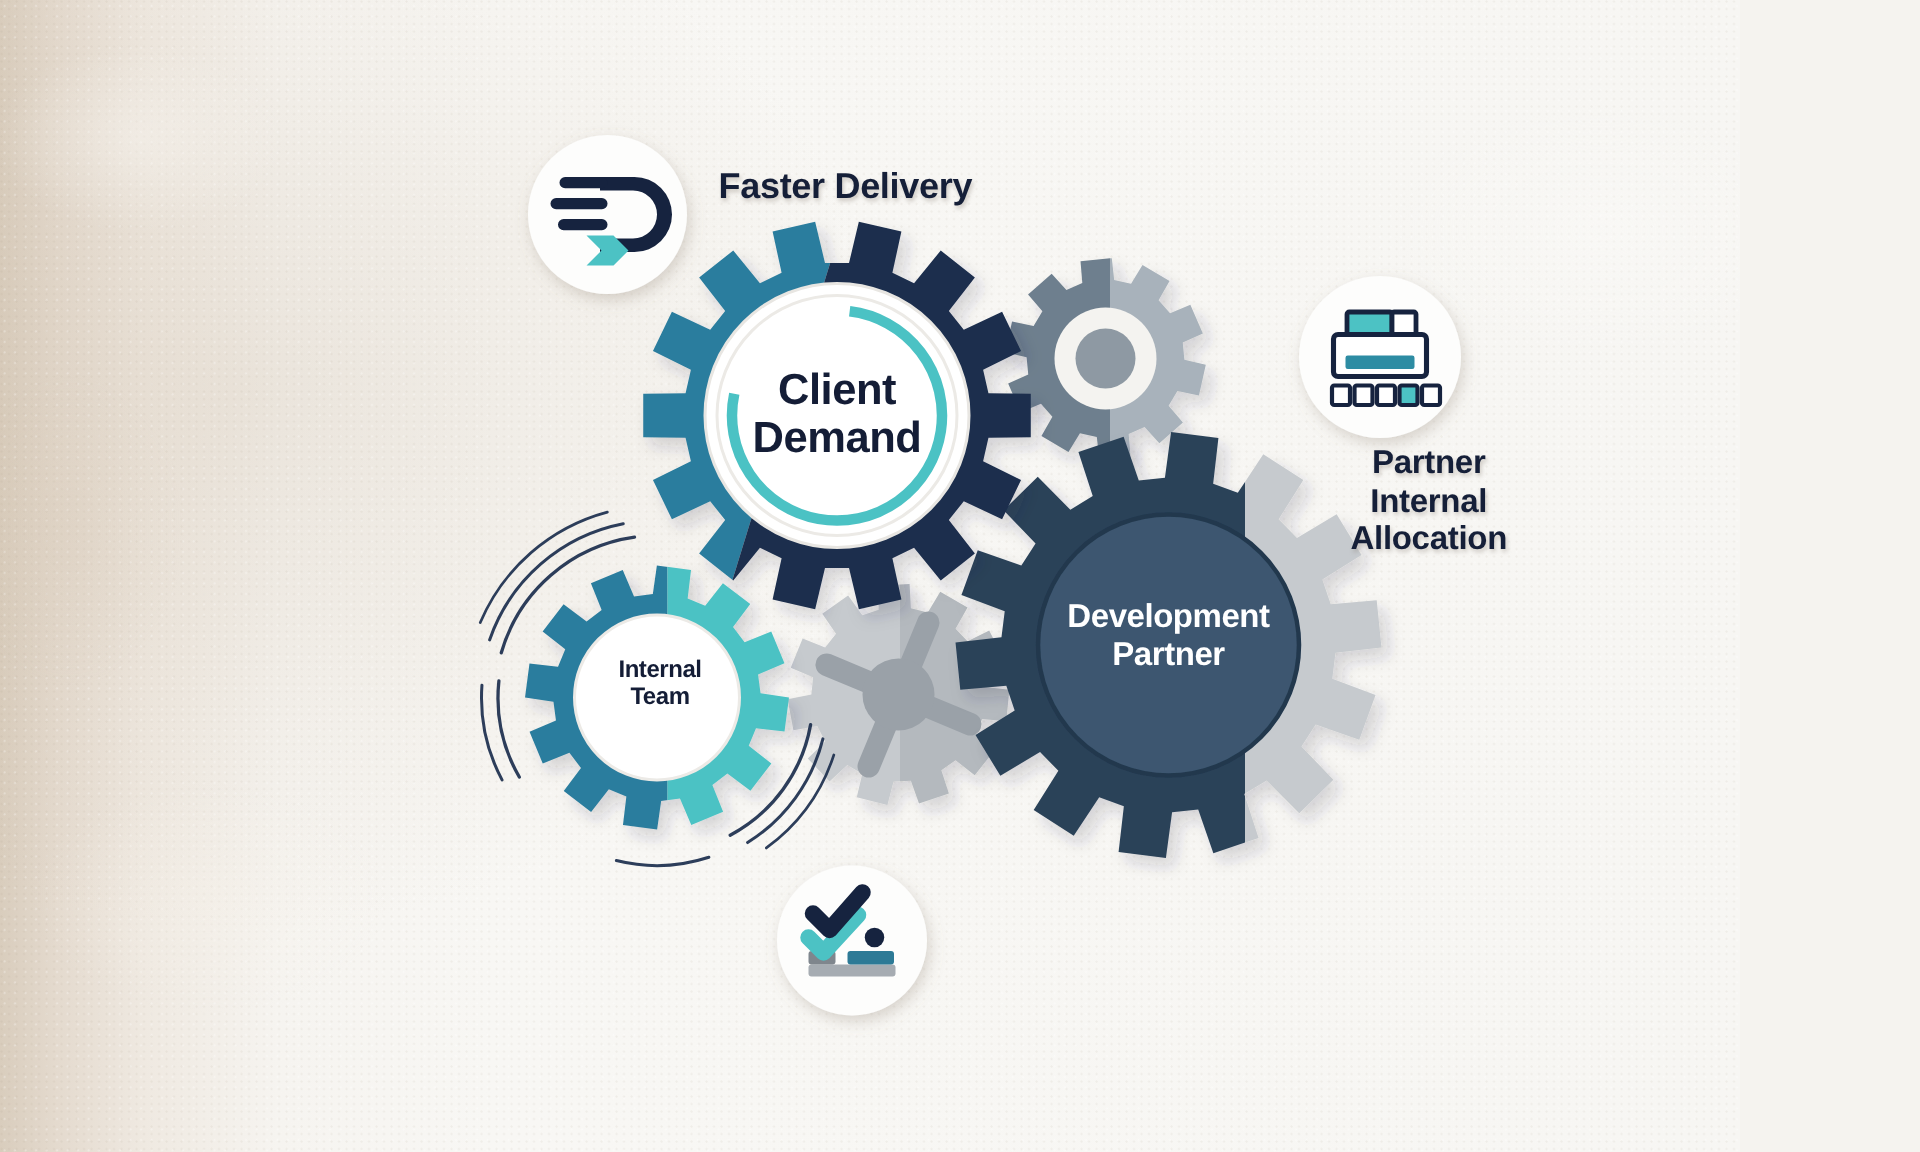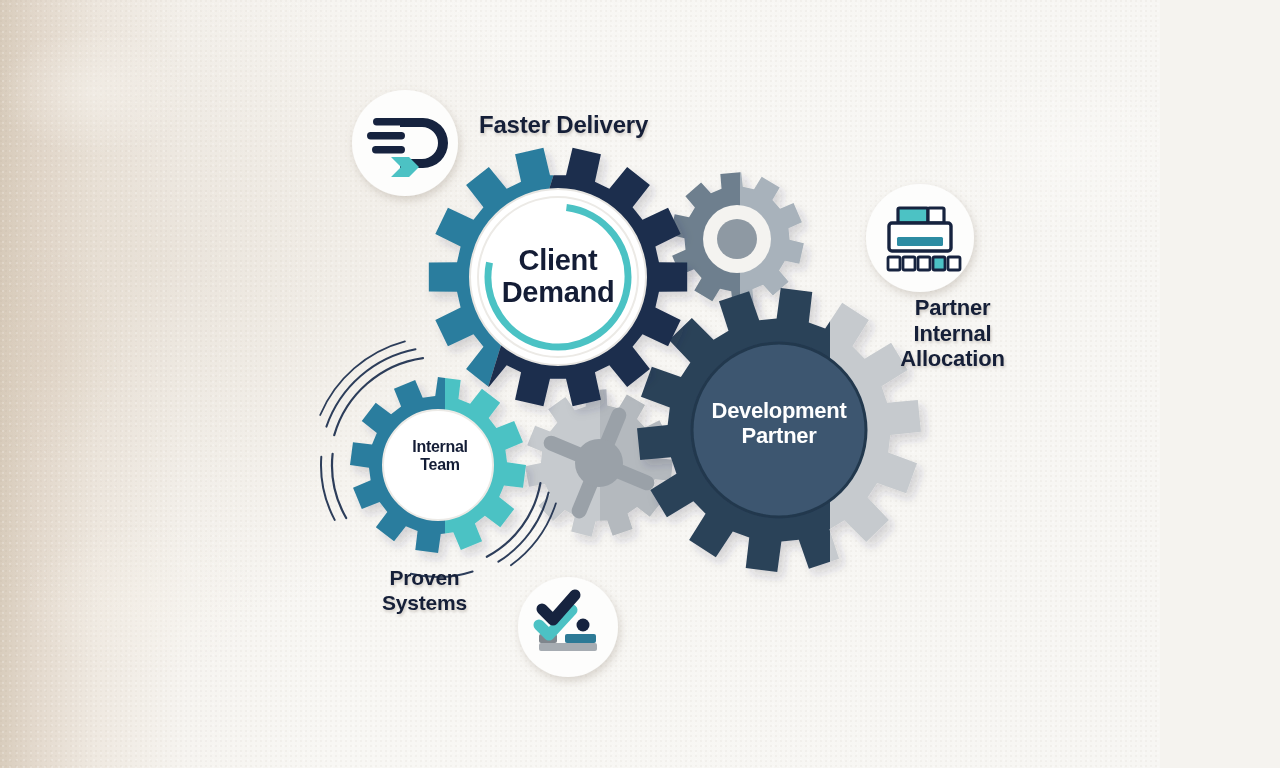--- a/index.html
+++ b/index.html
@@ -248,21 +248,20 @@
 
         <path d="M -26 -18 L -15 -7 L 7 -32" fill="none" stroke="#16233f" stroke-width="11" stroke-linecap="round" stroke-linejoin="round"></path>
       </g>
     </g>
   </svg>
 
   <div class="label" id="label-faster-delivery" style="filter:drop-shadow(1px 2px 1.5px rgba(125,116,104,.35))">Faster Delivery</div>
 
   <div class="label" id="label-flexible" style="filter:drop-shadow(1px 2px 1.5px rgba(125,116,104,.35))"><span>Partner</span><br><span>Internal</span><br><span>Allocation</span></div>
 
-  <div class="label" id="label-proven" style="filter:drop-shadow(1px 2px 1.5px rgba(125,116,104,.35))"><span>Proven</span><br><span>Systems</span></div>
 
   <div class="gear-text" id="text-client-demand">Client
 Demand</div>
 
   <div class="gear-text" id="text-development-partner">Development
 Partner</div>
 
   <div class="gear-text" id="text-internal-team">Internal
 Team</div>
 </div>

